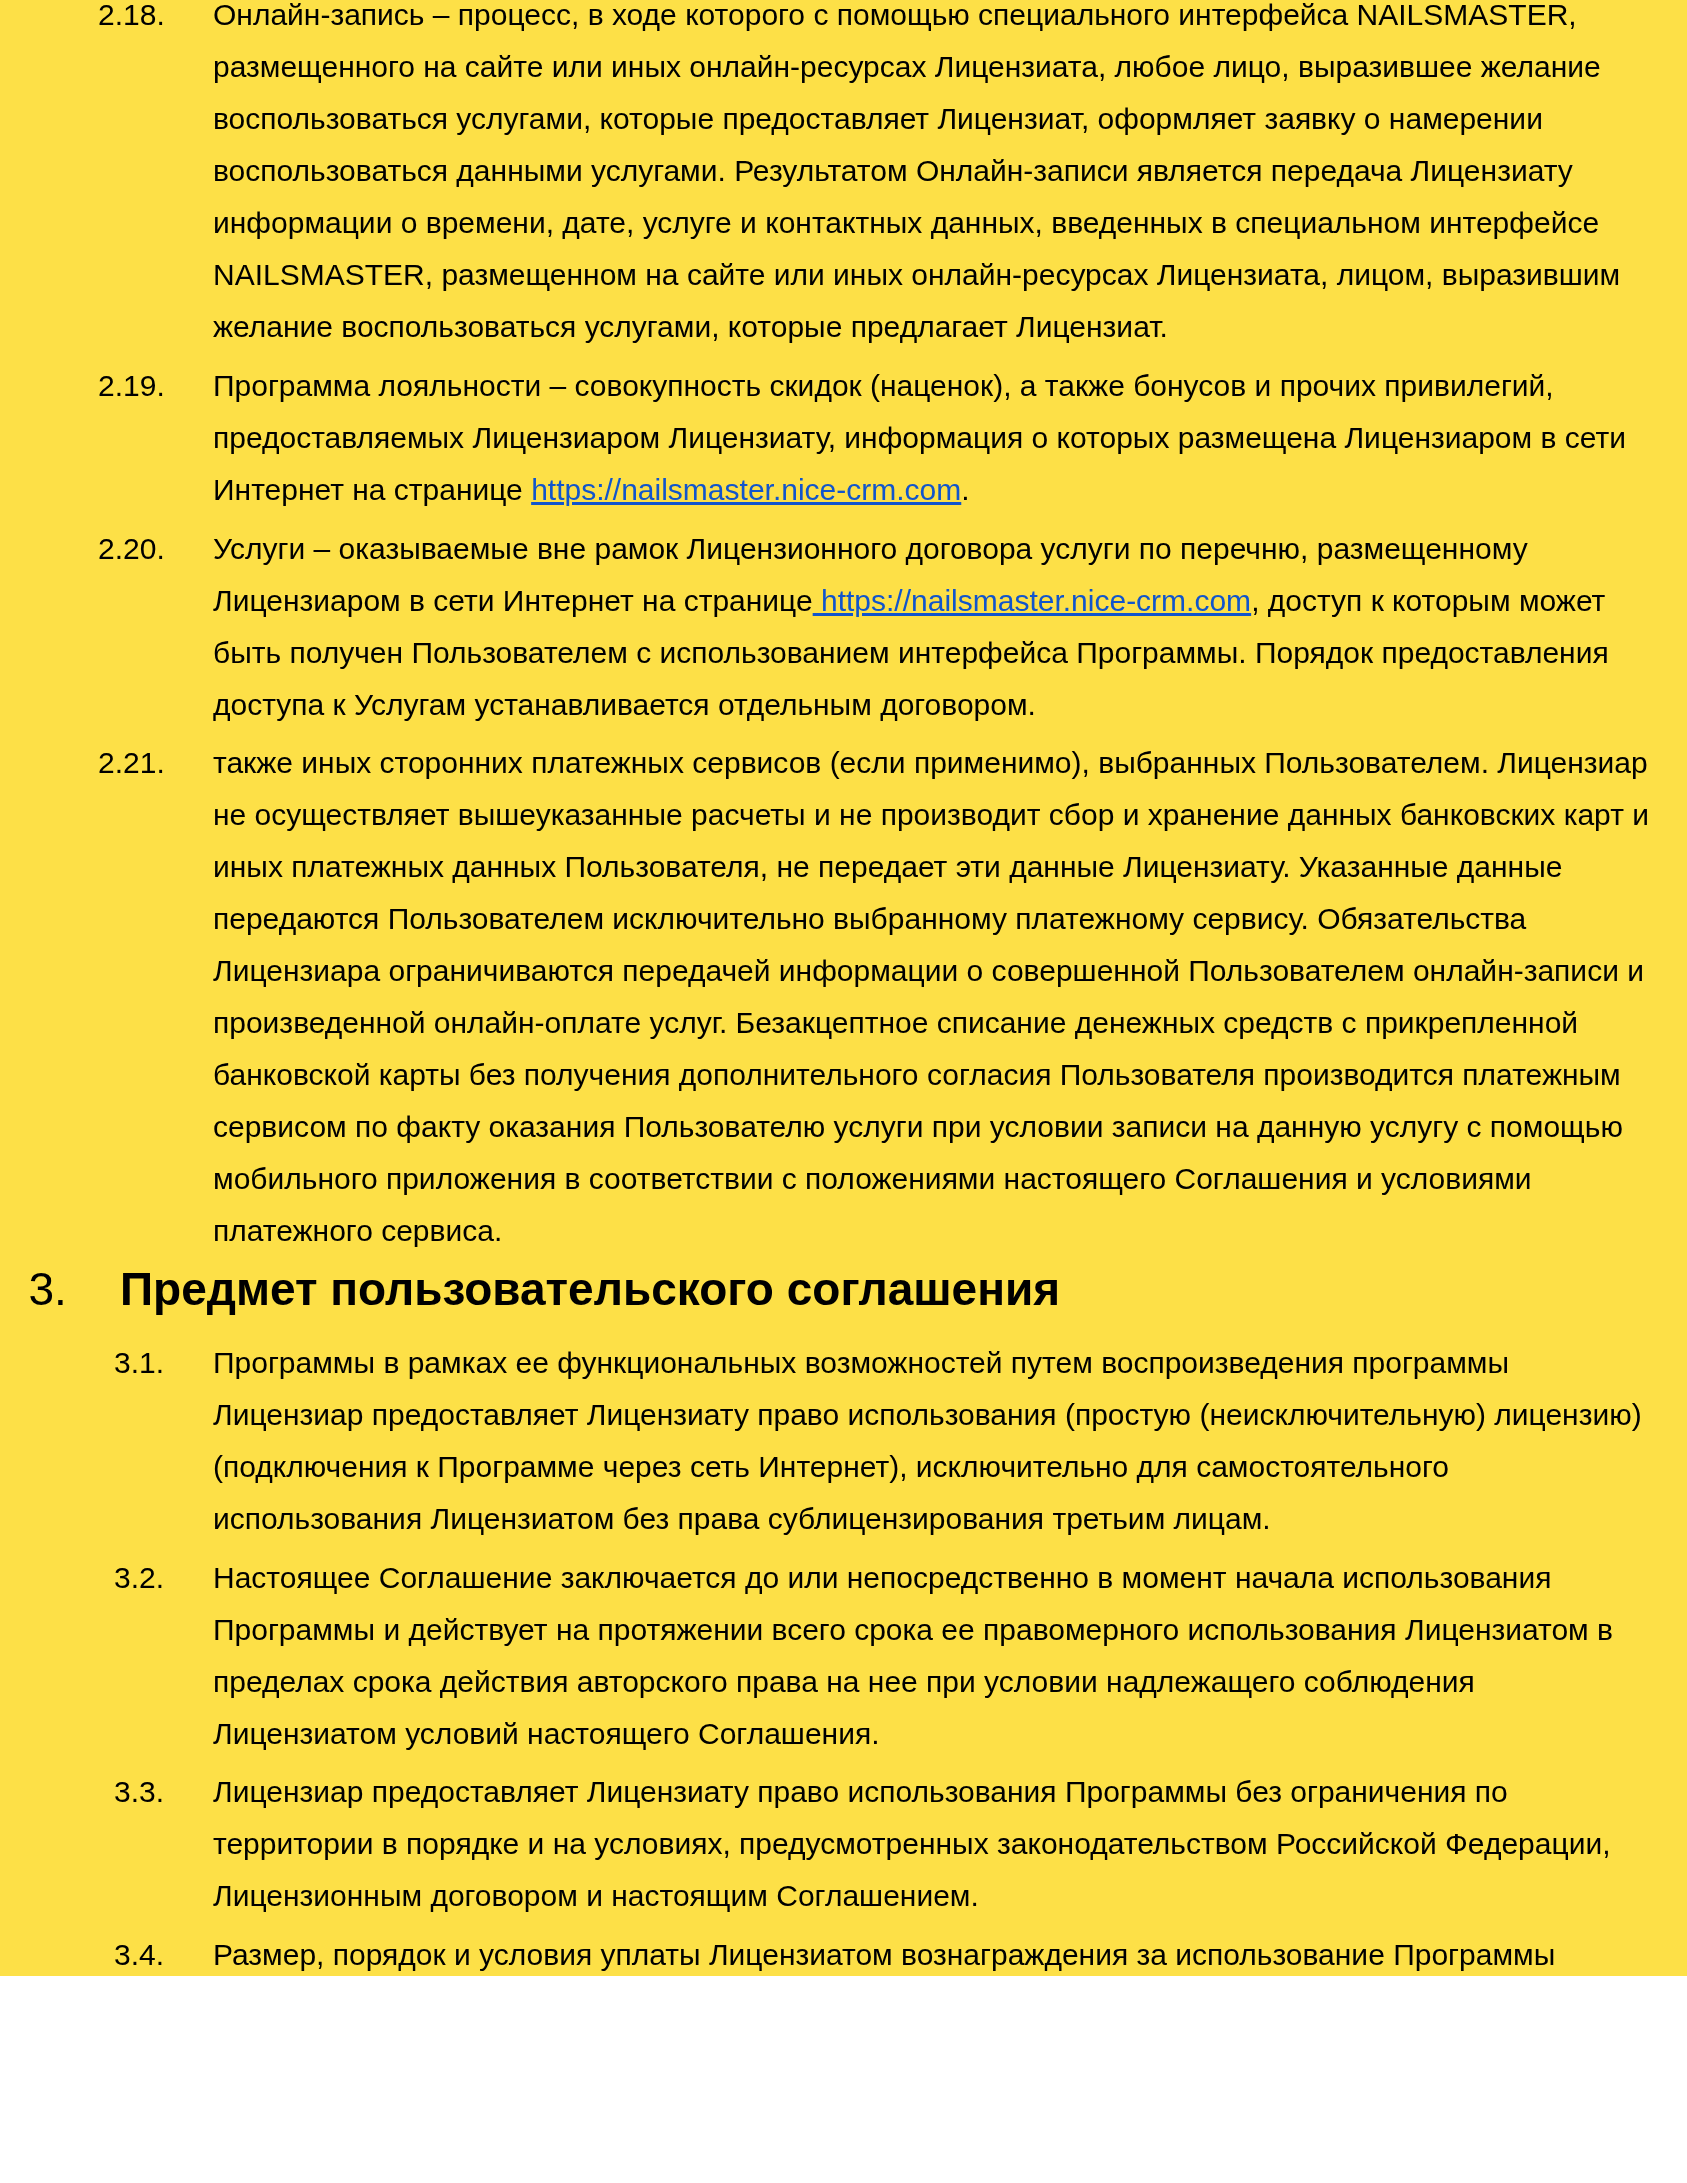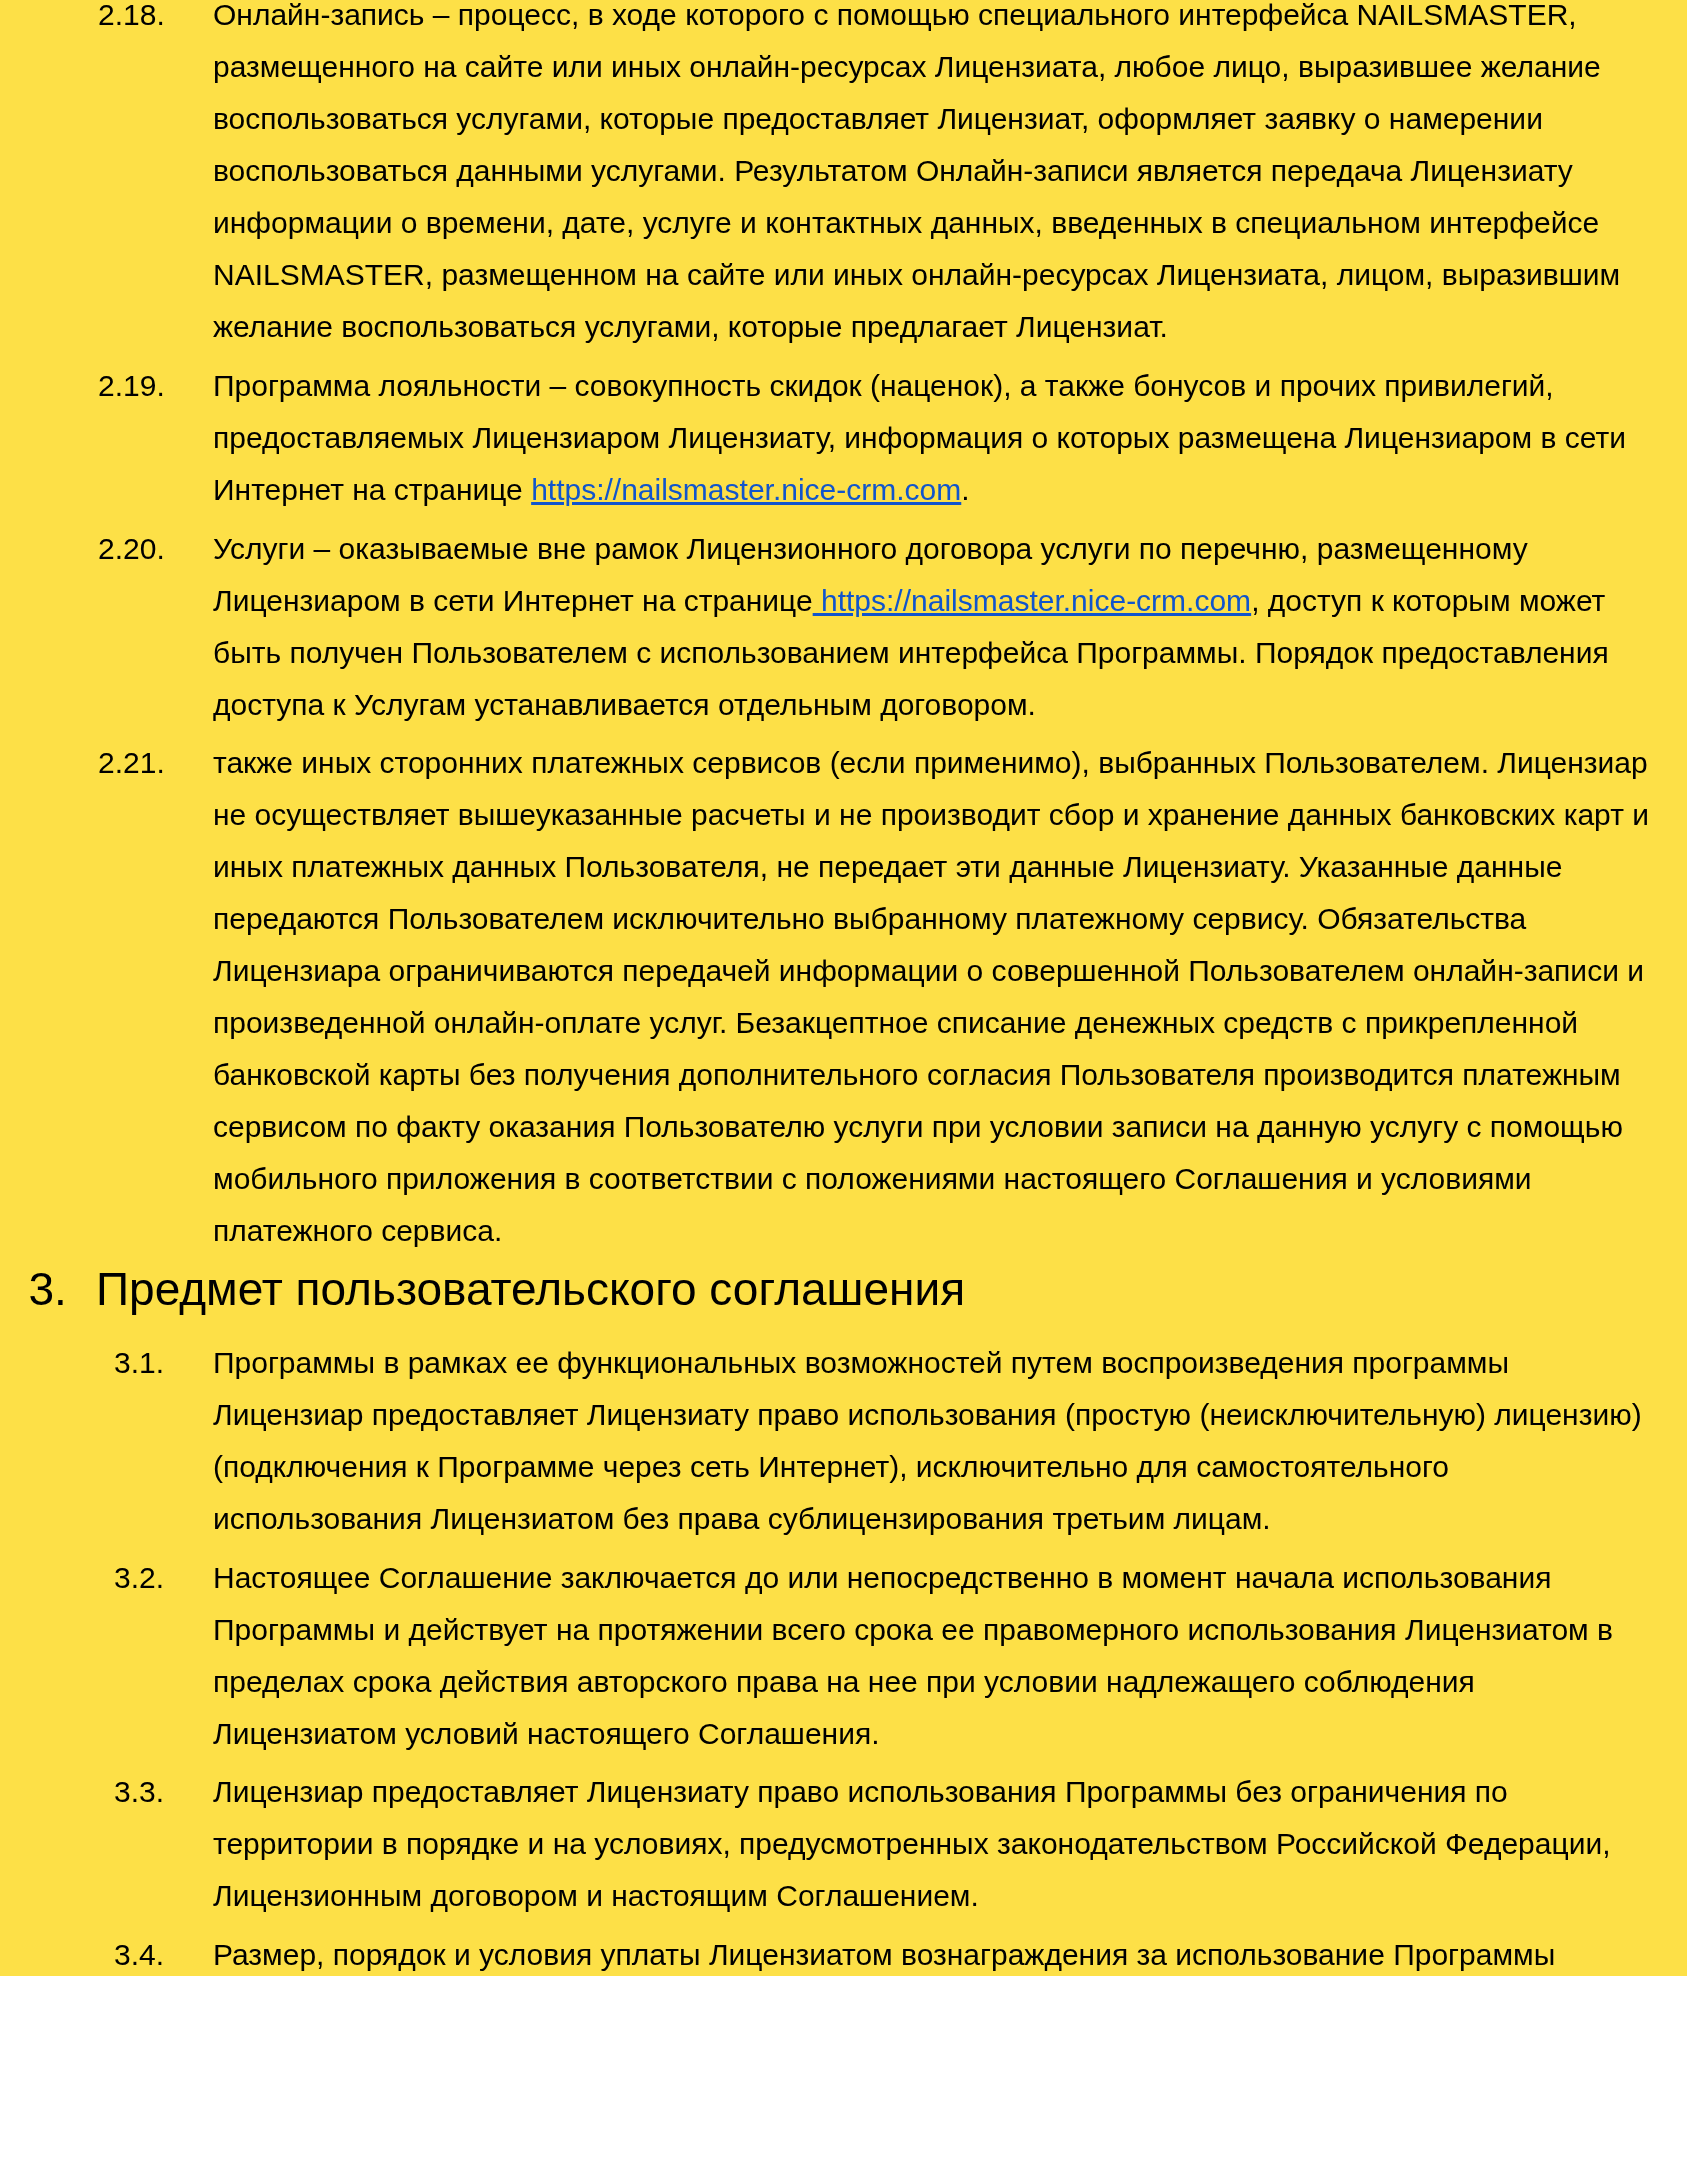--- a/index.html
+++ b/index.html
@@ -55,21 +55,22 @@
     font-size: 46px;
     line-height: 66px;
   }
   .hnum {
     position: absolute;
     left: 28.4px;
     top: 0;
   }
   .htitle {
     display: block;
-    margin-left: 96px;
+    margin-left: 120px;
+    font-weight: bold;
   }
 </style>
 </head>
 <body>
 
 <div class="page">
   <div class="content">
       <div class="clause l2">
         <span class="num">2.18.</span>
         <div class="cbody">

